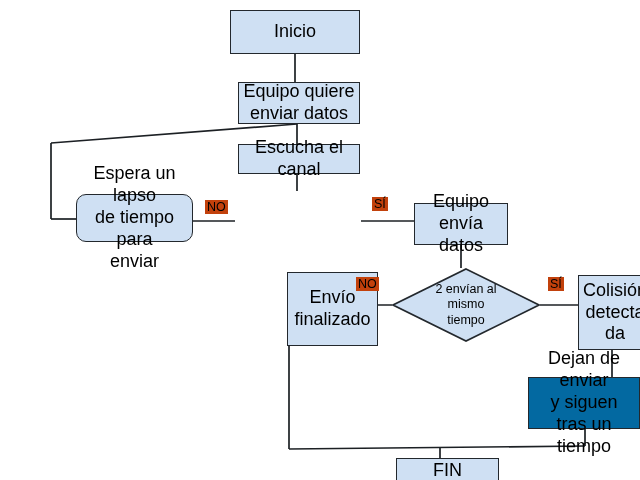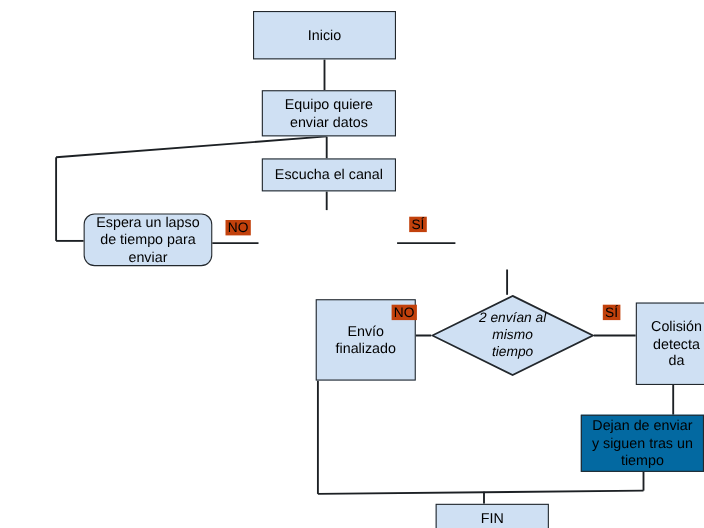--- a/index.html
+++ b/index.html
@@ -29,21 +29,21 @@
   .node {
     position: absolute;
     box-sizing: border-box;
     background: #cfe0f3;
     border: 1.6px solid #23282d;
     display: flex;
     align-items: center;
     justify-content: center;
     text-align: center;
     color: #000000;
-    font-size: 13px;
+    font-size: 18px;
     line-height: 1.22;
     padding: 2px 4px;
     white-space: pre-line;
     z-index: 3;
   }
   .diamond-wrap {
     position: absolute;
     z-index: 3;
   }
   .diamond-wrap svg {
@@ -100,21 +100,23 @@
       <polyline points="289,449 585,446" fill="none" stroke="#1c2024" stroke-width="1.7"></polyline>
       <polyline points="440,447 440,458" fill="none" stroke="#1c2024" stroke-width="1.7"></polyline>
     </svg>
 <div class="node" style="left: 230px; top: 10px; width: 130px; height: 44px; background: rgb(207, 224, 243); border-color: rgb(35, 40, 45); color: rgb(0, 0, 0);">Inicio</div>
     <div class="node" style="left: 238px; top: 144px; width: 122px; height: 30px; background: rgb(207, 224, 243); border-color: rgb(35, 40, 45); color: rgb(0, 0, 0);">Escucha el canal</div>
     <div class="node" style="left: 238px; top: 82px; width: 122px; height: 42px; background: rgb(207, 224, 243); border-color: rgb(35, 40, 45); color: rgb(0, 0, 0);">Equipo quiere
 enviar datos</div>
     <div class="node" style="left: 76px; top: 194px; width: 117px; height: 48px; background: rgb(207, 224, 243); border-color: rgb(35, 40, 45); color: rgb(0, 0, 0); border-radius: 10px;">Espera un lapso
 de tiempo para
 enviar</div>
-    <div class="diamond-wrap" style="left: 392px; top: 268px; width: 148px; height: 74px; font-style: italic;">
+    <div class="node" style="left: 414px; top: 203px; width: 94px; height: 42px; background: rgb(207, 224, 243); border-color: rgb(35, 40, 45); color: rgb(0, 0, 0);">Equipo envía
+datos</div>
+    <div class="diamond-wrap" style="left: 392px; top: 268px; width: 148px; height: 74px;">
       <svg width="148" height="74" viewBox="0 0 148 74">
         <polygon points="74,1 147,37 74,73 1,37" fill="#cfe0f3" stroke="#23282d" stroke-width="1.6"></polygon>
       </svg>
       <div class="diamond-label">2 envían al
 mismo
 tiempo</div>
     </div>
     <div class="node" style="left: 243px; top: 272px; width: 91px; height: 74px; background: rgb(207, 224, 243); border-color: rgb(35, 40, 45); color: rgb(0, 0, 0); margin-left: 44px;">Envío
 finalizado</div>
     <div class="node" style="left: 578px; top: 275px; width: 74px; height: 75px; background: rgb(207, 224, 243); border-color: rgb(35, 40, 45); color: rgb(0, 0, 0);">Colisión

